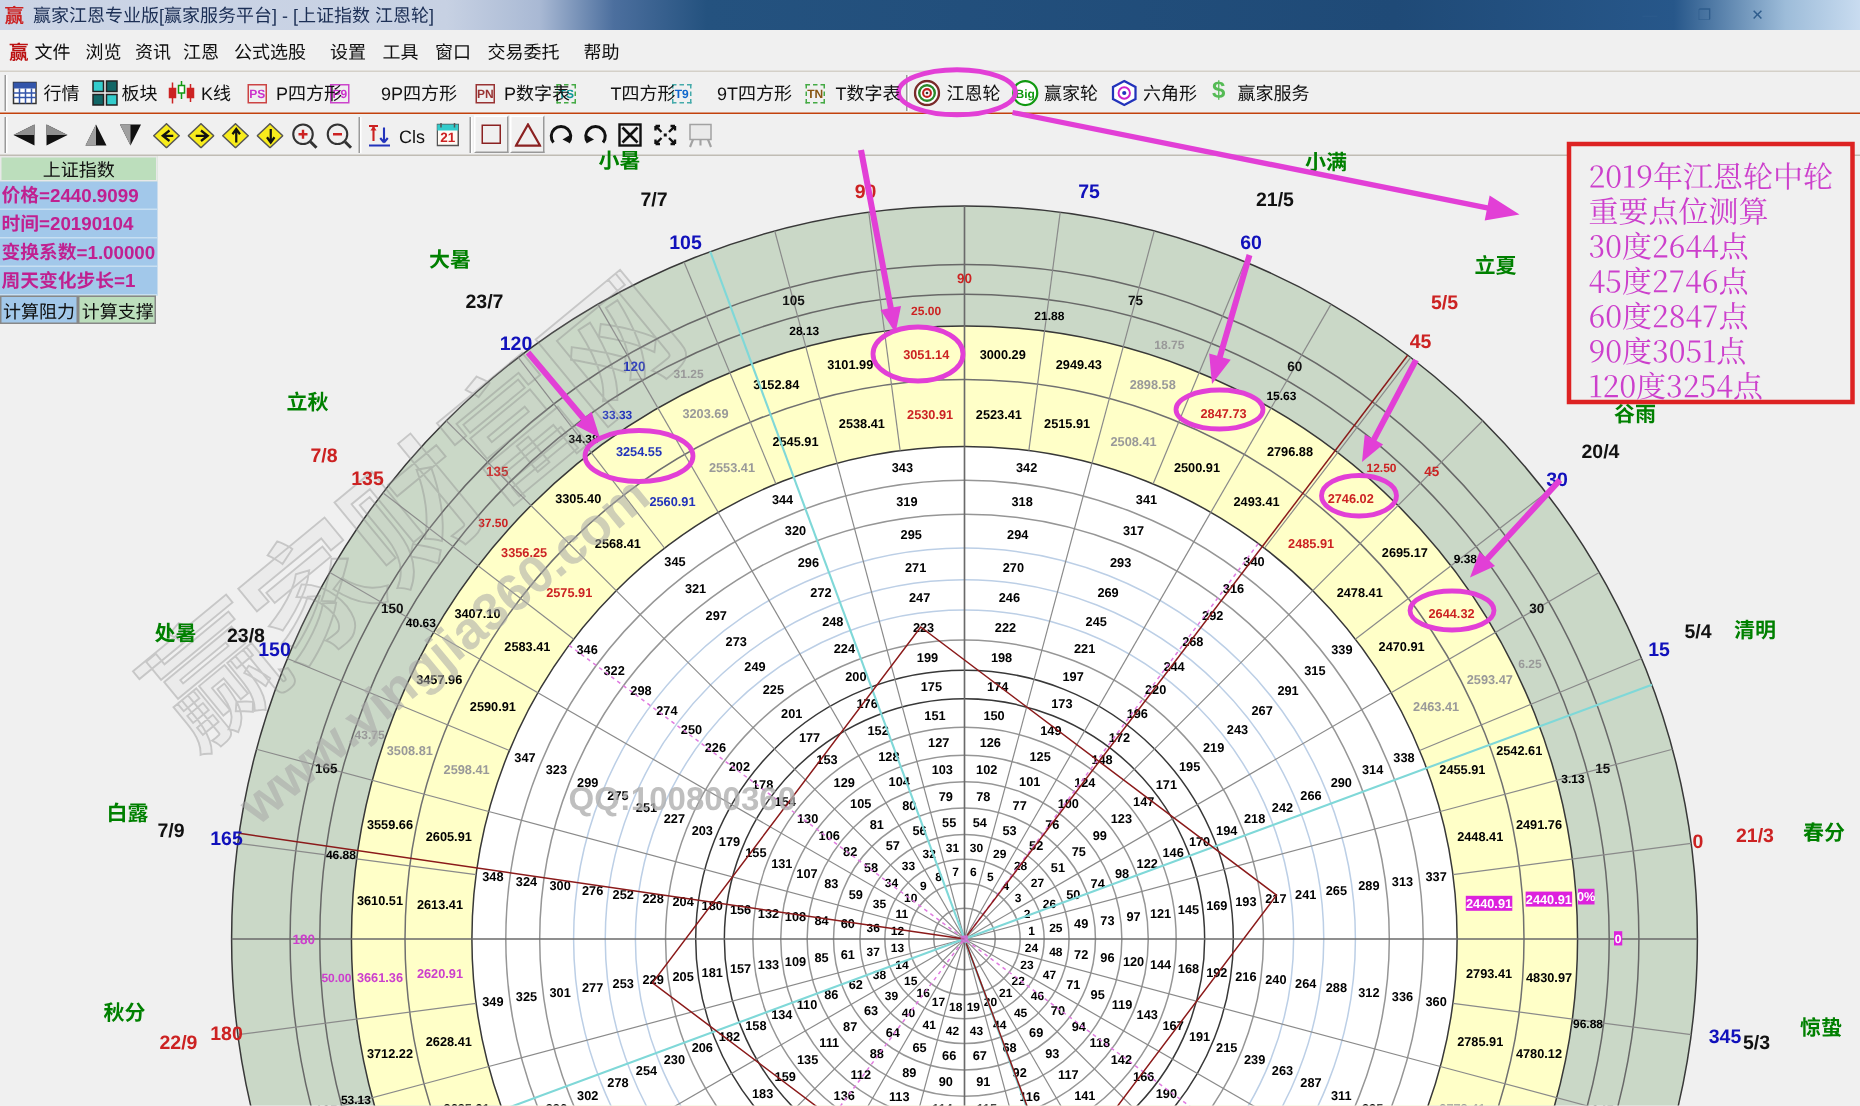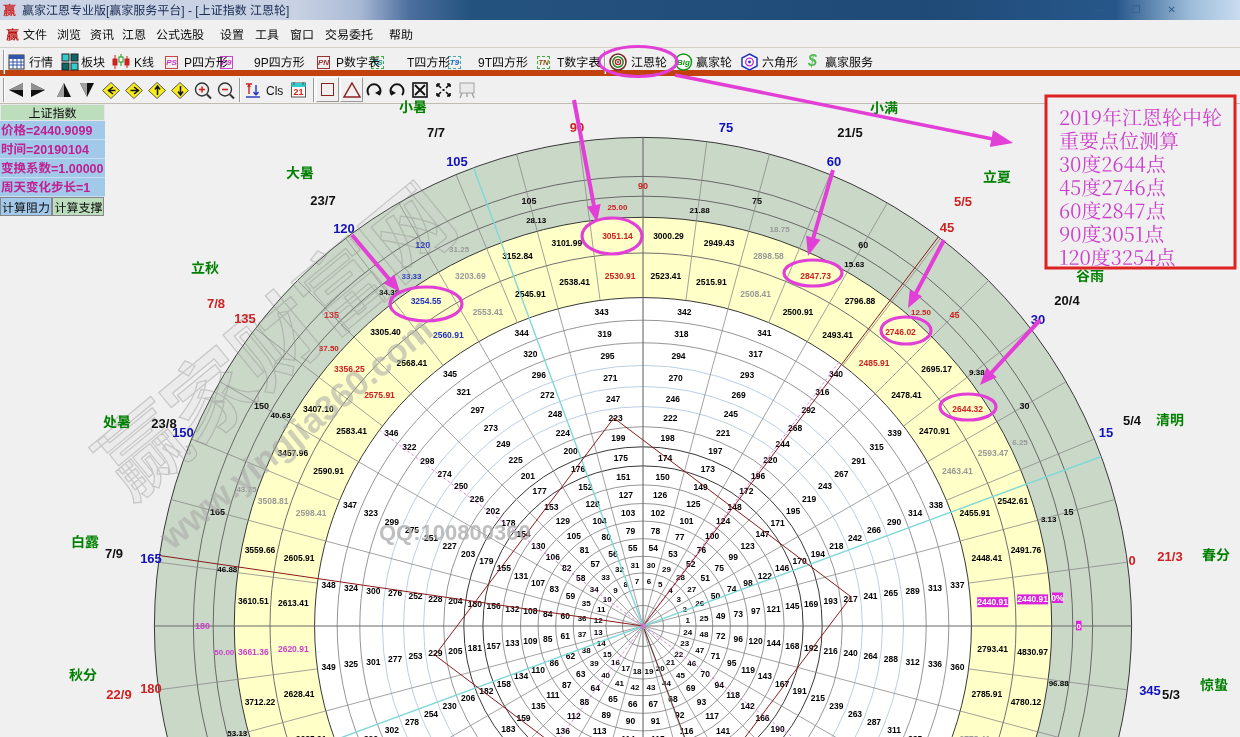--- a/index.html
+++ b/index.html
@@ -1,20 +1,20 @@
 <!DOCTYPE html>
 <html><head><meta charset="utf-8"><style>
 * { margin:0; padding:0; box-sizing:border-box; }
 body { width:1240px; height:737px; overflow:hidden; font-family:"Liberation Sans", sans-serif; background:#f0f0f0; }
 #title { position:absolute; left:0; top:0; width:1240px; height:20px;
   background:linear-gradient(90deg,#ccd5e6 0%,#c7d1e3 24%,#a9b9d4 29%,#4c6f9e 33%,#24527f 38%,#1f4a77 75%,#27578a 90%,#9dbcd9 96%,#c9dcf0 100%); }
 #title .ico { position:absolute; left:4px; top:3px; width:14px; height:14px; }
 #title .btns { position:absolute; left:1095px; top:4px; color:#2e5c8c; font-size:10px; letter-spacing:12px; }
 #menu { position:absolute; left:0; top:20px; width:1240px; height:28px; background:#f0f0f0; border-bottom:1px solid #d4d0c8; }
-#tb1 { position:absolute; left:0; top:48px; width:1240px; height:28px; background:#f0f0f0; border-bottom:6px solid #c2410c;font-style:italic; }
+#tb1 { position:absolute; left:0; top:48px; width:1240px; height:28px; background:#f0f0f0; border-bottom:1px solid #c2410c; }
 #tb2 { position:absolute; left:0; top:76px; width:1240px; height:28px; background:#f0f0f0; border-bottom:1px solid #c0bcb4; }
 .ti { position:absolute; top:8px; font-size:12px; color:#111; }
 .badge { position:absolute; top:8px; width:13px; height:13px; font-size:8px; font-weight:bold; text-align:center; line-height:12px; }
 #panel { position:absolute; left:0; top:104px; width:105px; }
 #panel .hd { height:17px; background:#bcdebc; border:1px solid #e8e8e8; color:#111; font-size:12px; text-align:center; line-height:16px; }
 #panel .row { height:19px; background:#a2c8ea; border-bottom:1px solid #c8dff2; color:#c02090; font-size:12px; font-weight:bold; line-height:18px; padding-left:1px; white-space:nowrap; overflow:hidden; }
 #panel .btns { display:flex; }
 #panel .btns div { width:52px; height:19px; font-size:12px; text-align:center; line-height:18px; color:#111; border:1px solid #888; }
 svg text { user-select:none; }
 </style></head><body>

